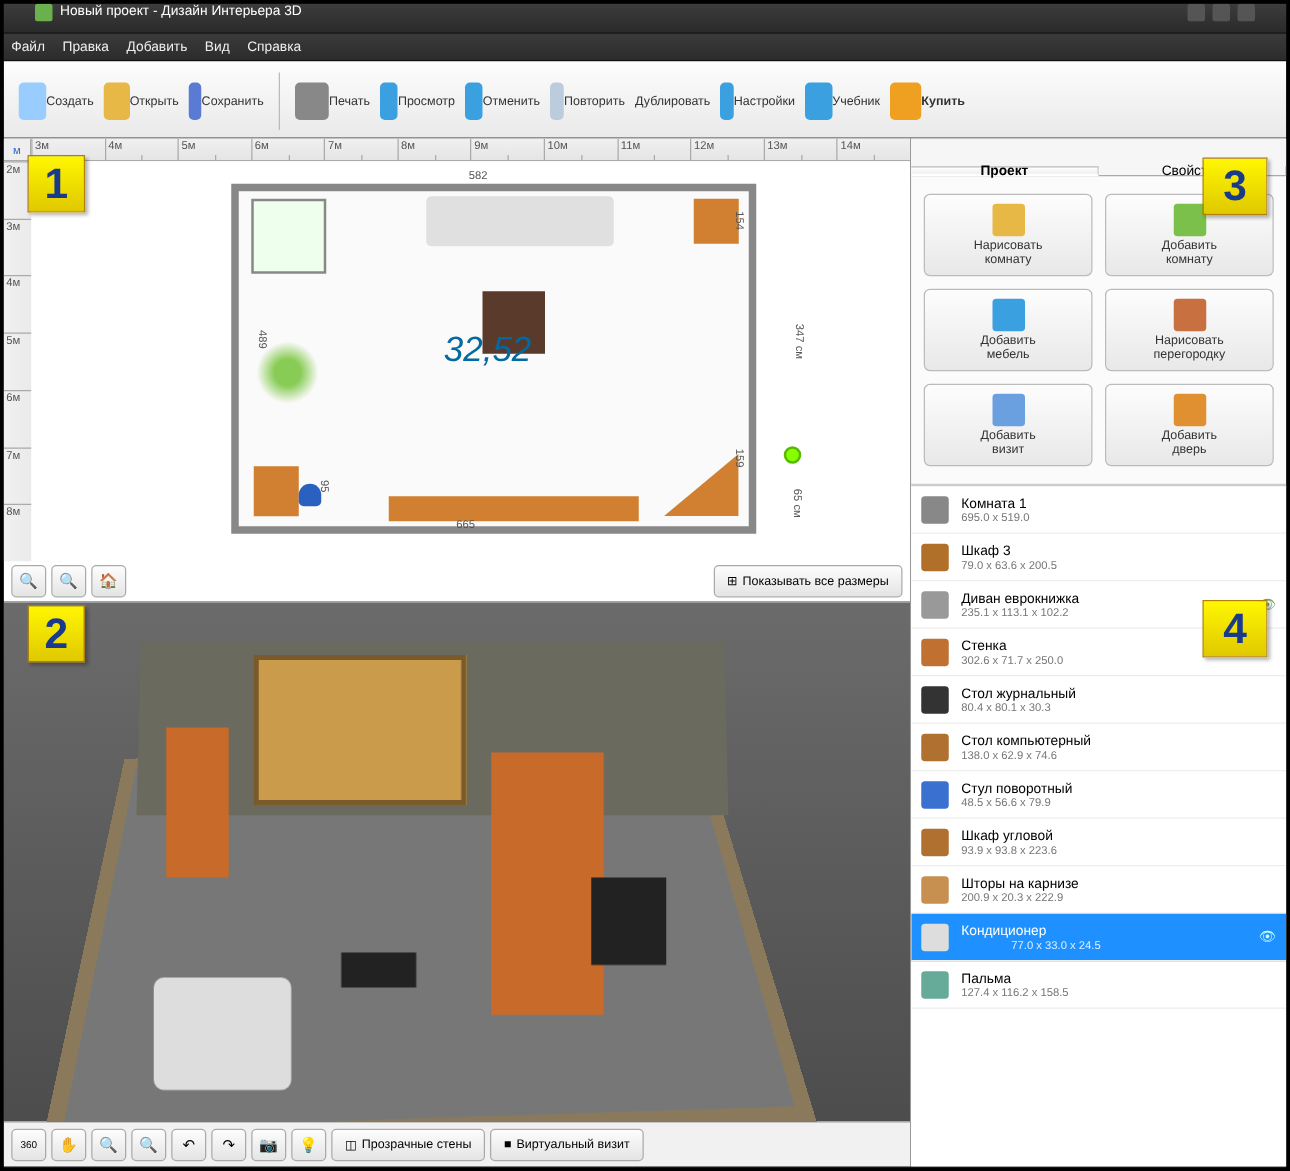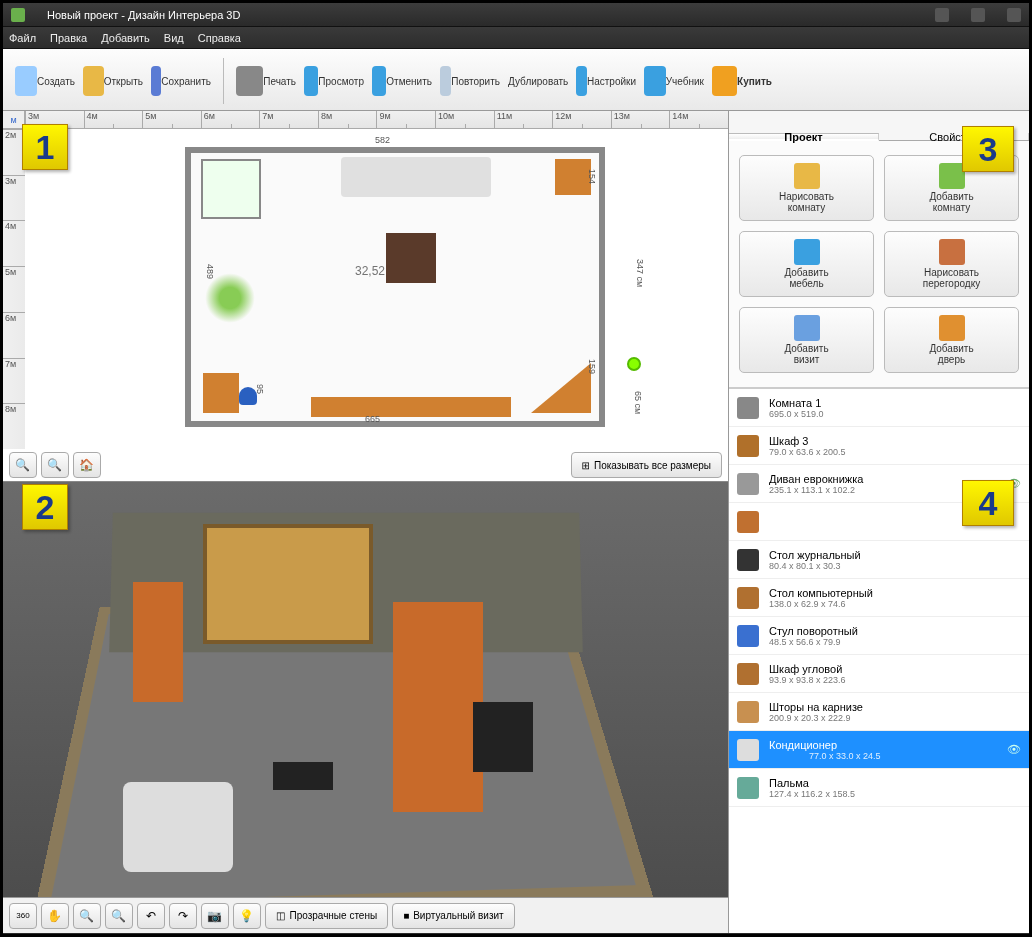--- a/index.html
+++ b/index.html
@@ -1,18 +1,18 @@
 <!DOCTYPE html>
 <html><head>
 <meta charset="utf-8">
 <style>
 * { box-sizing: border-box; margin: 0; padding: 0; font-family: Tahoma, Arial, sans-serif; }
 body { background: #2b2b2b; width: 1032px; height: 937px; overflow: hidden; border: 3px solid #000; }
 
-.titlebar { height: 24px; background: linear-gradient(#3c3c3c,#2a2a2a); color: #fff; display: flex; align-items: center; padding: 0 8px; font-size: 11px; border-bottom: 1px solid #111; gap: 16px; }
+.titlebar { height: 24px; background: linear-gradient(#3c3c3c,#2a2a2a); color: #fff; display: flex; align-items: flex-start; padding: 0 25px; font-size: 11px; border-bottom: 1px solid #111; }
 .titlebar .app-icon { width: 14px; height: 14px; background: #6ab04c; border-radius: 2px; margin-right: 6px; }
 .titlebar .spacer { flex: 1; }
 .titlebar .win-btn { width: 14px; height: 14px; margin-left: 6px; background: #555; border-radius: 2px; }
 
 .menubar { height: 22px; background: linear-gradient(#3a3a3a,#2c2c2c); display: flex; align-items: center; padding: 0 6px; color: #eee; font-size: 11px; gap: 14px; border-bottom: 1px solid #111; }
 
 .toolbar { height: 62px; background: linear-gradient(#fdfdfd,#e9e9e9); border-bottom: 1px solid #999; display: flex; align-items: center; padding: 3px 12px 0 12px; gap: 8px; }
 .tb-item { display: flex; flex-direction: row; align-items: center; width: 60px; cursor: pointer; }
 .tb-icon { width: 30px; height: 30px; margin-bottom: 1px; }
 .tb-label { font-size: 10px; color: #333; text-align: center; }
@@ -25,21 +25,21 @@
 .plan-area { height: 370px; position: relative; background: #fff; }
 .ruler-h { position: absolute; top: 0; left: 22px; right: 0; height: 18px; border-bottom: 1px solid #aaa; font-size: 9px; color: #555; display: flex; background: linear-gradient(#f0f0f0,#e5e5e5); }
 .ruler-h span { flex: 1; text-align: left; border-left: 1px solid #aaa; padding-left: 2px; position: relative; }
 .ruler-h span::after { content:''; position:absolute; bottom:0; left:50%; width:1px; height:4px; background:#aaa; }
 .ruler-v { position: absolute; top: 18px; left: 0; bottom: 32px; width: 46px; border-right: 1px solid #aaa; font-size: 9px; color: #555; display: flex; flex-direction: column; background: linear-gradient(90deg,#f0f0f0,#e5e5e5); }
 .ruler-v span { flex: 1; border-top: 1px solid #aaa; padding: 0 2px; }
 .corner-m { position:absolute; top:0; left:0; width:22px; height:18px; background:#eee; border-right:1px solid #aaa; border-bottom:1px solid #aaa; font-size:9px; color:#36c; text-align:center; line-height:18px; }
 
 .canvas2d { position: absolute; top: 18px; left: 22px; right: 0; bottom: 32px; background: #fff; }
 .room-rect { position: absolute; left: 160px; top: 18px; width: 420px; height: 280px; border: 6px solid #888; background: #fafafa; }
-.room-label { position: absolute; left: 330px; top: 135px; font-size: 12px; color: #737373; }
+.room-label { position: absolute; left: 330px; top: 135px; font-size: 28px; color: #0369a1; font-style: italic; }
 .dim { position:absolute; font-size:9px; color:#555; }
 
 .plan-toolbar { position: absolute; bottom: 0; left: 0; right: 0; height: 32px; display: flex; align-items: center; padding: 0 6px; gap: 4px; }
 .icon-btn { width: 28px; height: 26px; background: linear-gradient(#fdfdfd,#e4e4e4); border: 1px solid #aaa; border-radius: 4px; display: flex; align-items: center; justify-content: center; cursor: pointer; font-size: 12px; }
 .txt-btn { height: 26px; padding: 0 10px; background: linear-gradient(#fdfdfd,#e4e4e4); border: 1px solid #aaa; border-radius: 4px; font-size: 10px; display: flex; align-items: center; gap: 4px; cursor: pointer; }
 
 .view3d { flex: 1; background: linear-gradient(#6b6b6b,#4a4a4a); position: relative; border-top: 1px solid #888; display:flex; flex-direction:column; }
 .scene { flex: 1; position: relative; overflow:hidden; }
 .floor { position:absolute; left:70px; top:60px; width:530px; height:380px; background:#777; transform: perspective(800px) rotateX(38deg) rotateZ(-2deg); border: 12px solid #8a7a5b; }
 .wall-back { position:absolute; left:108px; top:30px; width:470px; height:140px; background:#6a6a5e; transform: perspective(800px) rotateX(5deg); }
@@ -290,20 +290,24 @@
         <div class="obj-item">
           <div class="obj-icon" style="background: rgb(153, 153, 153);"></div>
           <div class="obj-text">
             <div class="obj-name">Диван еврокнижка</div>
             <div class="obj-dims">235.1 x 113.1 x 102.2</div>
           </div>
           <div class="eye">👁</div>
         </div>
         <div class="obj-item">
           <div class="obj-icon" style="background: rgb(192, 112, 48);"></div>
+          <div class="obj-text">
+            <div class="obj-name">Стенка</div>
+            <div class="obj-dims">302.6 x 71.7 x 250.0</div>
+          </div>
         </div>
         <div class="obj-item">
           <div class="obj-icon" style="background: rgb(51, 51, 51);"></div>
           <div class="obj-text">
             <div class="obj-name">Стол журнальный</div>
             <div class="obj-dims">80.4 x 80.1 x 30.3</div>
           </div>
         </div>
         <div class="obj-item">
           <div class="obj-icon" style="background: rgb(176, 112, 48);"></div>

